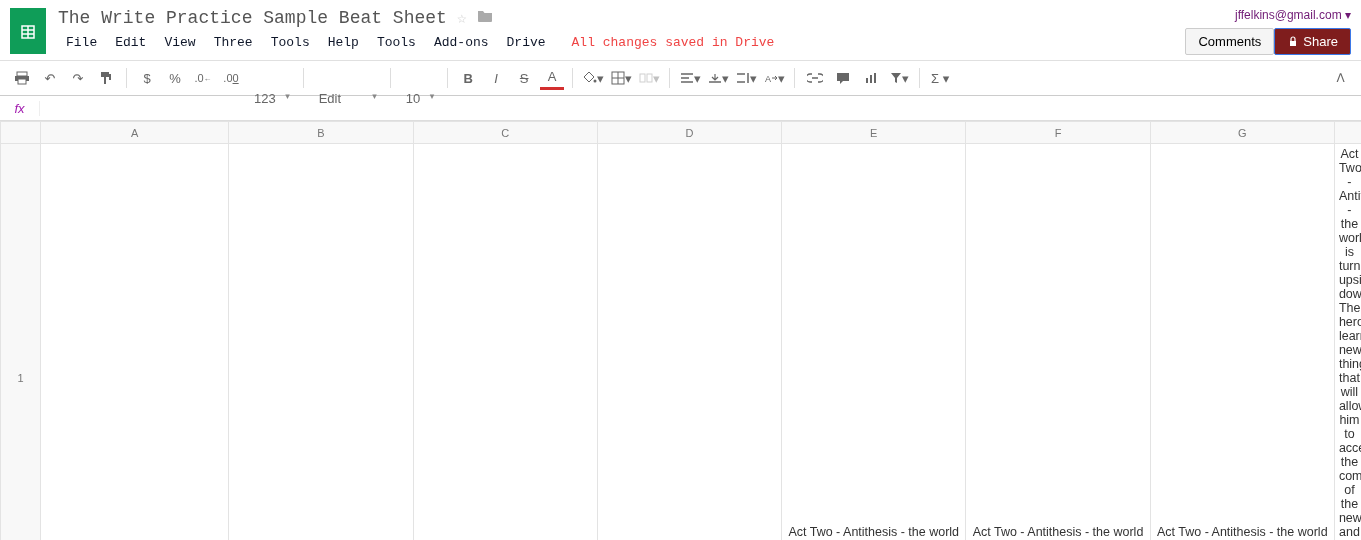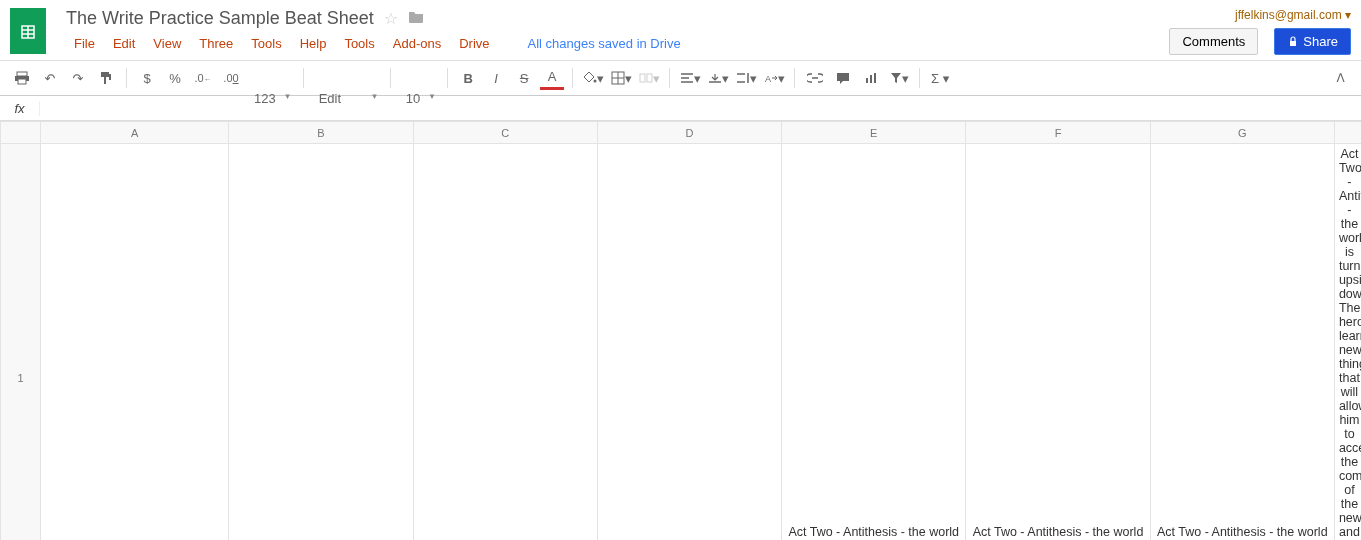--- a/index.html
+++ b/index.html
@@ -3,44 +3,44 @@
 <meta charset="utf-8">
 <style>
   * { box-sizing: border-box; margin: 0; padding: 0; }
   body { font-family: Arial, sans-serif; font-size: 13px; color: #333; background: #fff; overflow: hidden; }
   .app { width: 1361px; height: 540px; display: flex; flex-direction: column; }
   
   
   .titlebar { display: flex; align-items: flex-start; padding: 8px 10px 0 10px; height: 60px; }
   .logo { width: 36px; height: 46px; background: #0f9d58; display:flex; align-items:center; justify-content:center; }
   .logo svg { color:#fff; }
-  .title-area { flex:1; padding-left: 20px; }
+  .title-area { flex:1; padding-left: 12px; font-family: Liberation Mono, monospace; }
   .doc-title { font-size: 18px; color:#555; display:flex; align-items:center; gap:10px; }
   .doc-title .star { color:#ccc; font-size:16px; }
   .doc-title .folder { color:#aaa; }
   .menus { display:flex; align-items:center; gap:2px; margin-top:4px; }
-  .menus span { padding: 3px 8px; color:#c2410c; font-size:13px; cursor:pointer; }
-  .menus .savemsg { color:#3b82f6; margin-left:20px; }
+  .menus span { padding: 3px 8px; color:#0f172a; font-size:13px; cursor:pointer; }
+  .menus .savemsg { color:#ef4444; margin-left:8px; }
   .user-area { display:flex; align-items:center; gap:8px; }
-  .user-email { font-size:12px; color:#a16207; }
+  .user-email { font-size:12px; color:#701a75; }
   .btn { border:1px solid #ccc; background:#f5f5f5; padding:5px 12px; border-radius:2px; font-size:13px; cursor:pointer; }
-  .btn-share { background:#1d4ed8; color:#fff; border-color:#3b78e7; display:flex; align-items:center; gap:4px; }
+  .btn-share { background:#7f1d1d; color:#fff; border-color:#3b78e7; display:flex; align-items:center; gap:4px; }
   .btn-share svg { width:12px; height:12px; }
 
   
   .toolbar { border-top:1px solid #e0e0e0; border-bottom:1px solid #ccc; height:36px; display:flex; align-items:center; padding:0 10px; gap:4px; color:#666; background:#fff; }
   .toolbar .sep { width:1px; height:20px; background:#ddd; margin:0 4px; }
   .toolbar .tbtn { min-width:24px; height:24px; display:flex; align-items:center; justify-content:center; cursor:pointer; font-size:13px; }
   .toolbar .tsel { border:1px solid transparent; padding:2px 18px 2px 6px; position:relative; font-size:13px;margin-top:40px; }
   .toolbar .tsel::after { content:"▾"; position:absolute; right:4px; font-size:9px; color:#888; }
   .toolbar .chevrons { margin-left:auto; font-size:12px; letter-spacing:-3px; }
 
   
   .fxbar { border-bottom:1px solid #ddd; height:25px; display:flex; align-items:center; }
-  .fxlabel { width:40px; text-align:center; font-style:italic; color:#404040; border-right:1px solid #eee; font-size:13px; }
+  .fxlabel { width:40px; text-align:center; font-style:italic; color:#a21caf; border-right:1px solid #eee; font-size:13px; }
   .fxinput { flex:1; height:100%; border:none; outline:none; padding:0 6px; }
 
   
   .grid-wrap { flex:1; overflow:hidden; position:relative; }
   table.sheet { border-collapse:collapse; table-layout:fixed; width:1365px; }
   table.sheet th, table.sheet td { border:1px solid #e3e3e3; overflow:hidden; }
   table.sheet thead th { background:#f8f8f8; color:#777; font-weight:normal; font-size:11px; height:22px; }
   table.sheet tbody th { background:#f8f8f8; color:#777; font-weight:normal; font-size:11px; width:40px; text-align:center; }
   table.sheet td { font-size:12.5px; padding:3px 4px; vertical-align:bottom; }
   .col-corner { width:40px; background:#f8f8f8; }
@@ -83,21 +83,21 @@
         <span>Help</span>
         <span>Tools</span>
         <span>Add-ons</span>
         <span>Drive</span>
         <span class="savemsg">All changes saved in Drive</span>
       </div>
     </div>
     <div class="user-area">
       <div style="text-align:right;">
         <div class="user-email"><span>jffelkins@gmail.com</span> ▾</div>
-        <div style="display:flex; gap:16px; margin-top:6px; justify-content:flex-end;">
+        <div style="display:flex; gap:0; margin-top:6px; justify-content:flex-end;">
           <button class="btn">Comments</button>
           <button class="btn btn-share">
               <svg viewBox="0 0 12 12">
                 <rect x="3" y="5" width="6" height="5" fill="#fff"></rect>
                 <path d="M4 5V3a2 2 0 0 1 4 0v2" fill="none" stroke="#fff" stroke-width="1.2"></path>
               </svg>
               <span>Share</span>
             </button>
         </div>
       </div>

